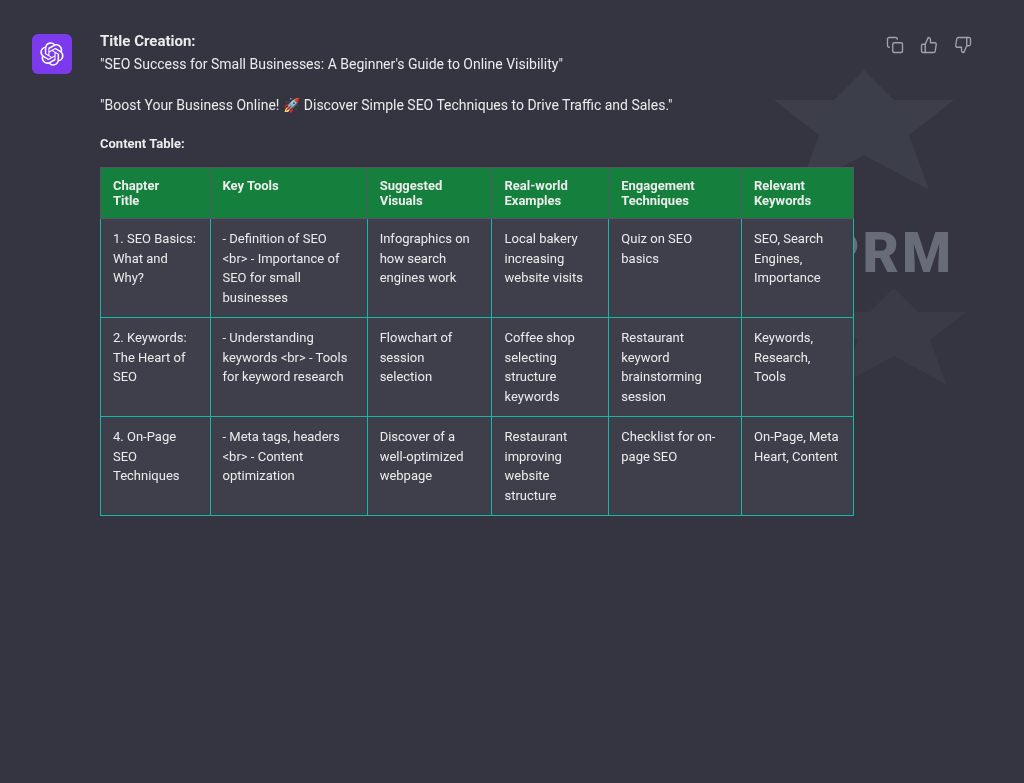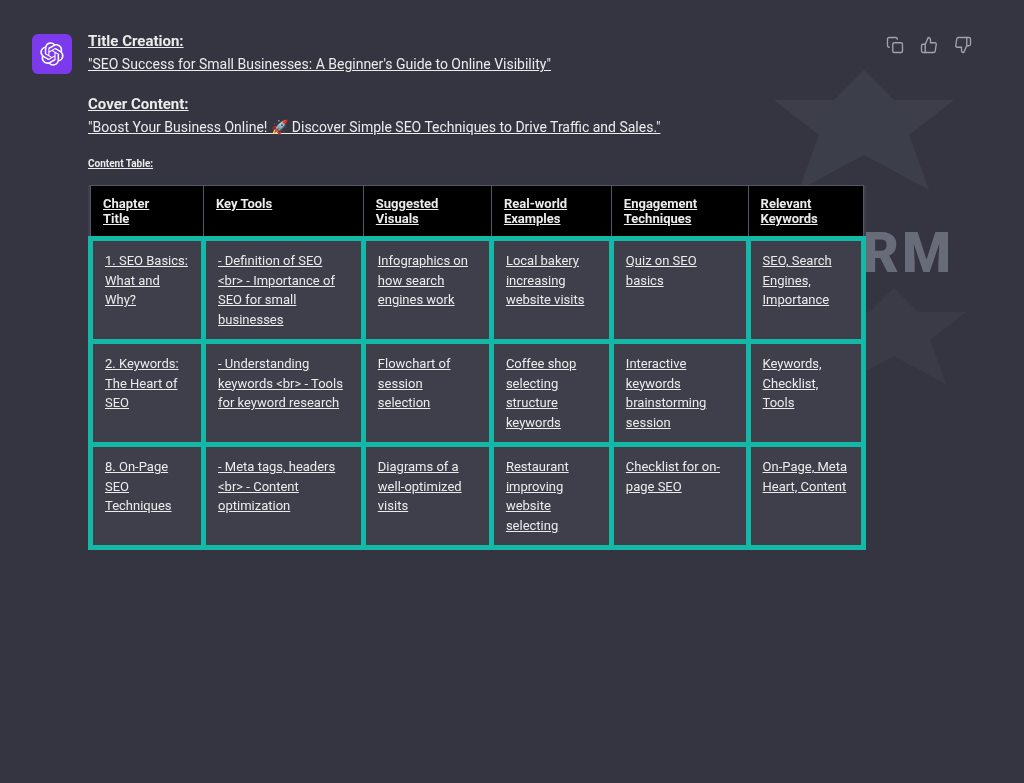--- a/index.html
+++ b/index.html
@@ -11,23 +11,22 @@
       width: 1024px;
       overflow: hidden;
     }
     .main-container {
       padding: 32px 48px 32px 32px;
       position: relative;
     }
     .header-row {
       display: flex;
       align-items: flex-start;
-      gap: 16px;
+      gap: 28px;
       margin-bottom: 24px;
-      text-decoration: underline;
     }
     .avatar {
       width: 40px;
       height: 40px;
       border-radius: 6px;
       background: #7c3aed;
       display: flex;
       align-items: center;
       justify-content: center;
       flex-shrink: 0;
@@ -64,44 +63,44 @@
       margin-bottom: 4px;
     }
     .section-text {
       font-size: 14px;
       color: #ececec;
       margin-bottom: 20px;
       line-height: 1.5;
     }
     .content-table-label {
       font-weight: 700;
-      font-size: 10px;
+      font-size: 13px;
       color: #ececec;
       margin-bottom: 16px;
     }
     table {
       border-collapse: collapse;
       width: 100%;
       font-size: 13px;
       color: #ececec;
       background: #3e3f4b;
       border: 1px solid #555668;
     }
     th {
-      background: #000000;
+      background: #15803d;
       padding: 10px 12px;
       text-align: left;
       font-weight: 700;
       border: 1px solid #555668;
       vertical-align: top;
       font-size: 13px;
     }
     td {
       padding: 10px 12px;
-      border: 5px solid #14b8a6;
+      border: 1px solid #14b8a6;
       vertical-align: top;
       line-height: 1.5;
       font-size: 13px;
     }
     .watermark-bg {
       position: absolute;
       right: 60px;
       top: 60px;
       pointer-events: none;
       user-select: none;
@@ -131,21 +130,20 @@
 
     <div class="header-row">
       <div class="avatar">
         <svg viewBox="0 0 41 41" fill="none" xmlns="http://www.w3.org/2000/svg">
           <path d="M37.532 16.87a9.963 9.963 0 0 0-.856-8.184 10.078 10.078 0 0 0-10.855-4.835A9.964 9.964 0 0 0 18.306.5a10.079 10.079 0 0 0-9.614 6.977 9.967 9.967 0 0 0-6.664 4.834 10.08 10.08 0 0 0 1.24 11.817 9.965 9.965 0 0 0 .856 8.185 10.079 10.079 0 0 0 10.855 4.835 9.965 9.965 0 0 0 7.516 3.35 10.078 10.078 0 0 0 9.617-6.981 9.967 9.967 0 0 0 6.663-4.834 10.079 10.079 0 0 0-1.243-11.813zM22.498 37.886a7.474 7.474 0 0 1-4.799-1.735c.061-.033.168-.091.237-.134l7.964-4.6a1.294 1.294 0 0 0 .655-1.134V19.054l3.366 1.944a.12.12 0 0 1 .066.092v9.299a7.505 7.505 0 0 1-7.49 7.496zM6.392 31.006a7.471 7.471 0 0 1-.894-5.023c.06.036.162.099.237.141l7.964 4.6a1.297 1.297 0 0 0 1.308 0l9.724-5.614v3.888a.12.12 0 0 1-.048.103l-8.051 4.649a7.504 7.504 0 0 1-10.24-2.744zM4.297 13.62A7.469 7.469 0 0 1 8.2 10.333c0 .068-.004.19-.004.274v9.201a1.294 1.294 0 0 0 .654 1.132l9.723 5.614-3.366 1.944a.12.12 0 0 1-.114.012L7.044 23.86a7.504 7.504 0 0 1-2.747-10.24zm27.658 6.437l-9.724-5.615 3.367-1.943a.121.121 0 0 1 .114-.012l8.048 4.648a7.498 7.498 0 0 1-1.158 13.528v-9.476a1.293 1.293 0 0 0-.647-1.13zm3.35-5.043c-.059-.037-.162-.099-.236-.141l-7.965-4.6a1.298 1.298 0 0 0-1.308 0l-9.723 5.614v-3.888a.12.12 0 0 1 .048-.103l8.05-4.645a7.497 7.497 0 0 1 11.135 7.763zm-21.063 6.929l-3.367-1.944a.12.12 0 0 1-.065-.092v-9.299a7.497 7.497 0 0 1 12.293-5.756 6.94 6.94 0 0 0-.236.134l-7.965 4.6a1.294 1.294 0 0 0-.654 1.132l-.006 11.225zm1.829-3.943l4.33-2.501 4.332 2.498v4.997l-4.331 2.5-4.331-2.5V18z" fill="white"></path>
         </svg>
       </div>
       <div class="content-area">
         <div class="section-label">Title Creation:</div>
         <div class="section-text">"SEO Success for Small Businesses: A Beginner's Guide to Online Visibility"</div>
-        <div class="section-label">Cover Content:</div>
         <div class="section-text">"Boost Your Business Online! 🚀 Discover Simple SEO Techniques to Drive Traffic and Sales."</div>
         <div style="margin-bottom: 8px;"></div>
         <div class="content-table-label">Content Table:</div>
 
         <table>
           <thead>
             <tr>
               <th>Chapter<br>Title</th>
               <th>Key Tools</th>
               <th>Suggested<br>Visuals</th>
@@ -161,28 +159,28 @@
               <td>Infographics on how search engines work</td>
               <td>Local bakery increasing website visits</td>
               <td>Quiz on SEO basics</td>
               <td>SEO, Search Engines, Importance</td>
             </tr>
             <tr>
               <td>2. Keywords: The Heart of SEO</td>
               <td>- Understanding keywords &lt;br&gt; - Tools for keyword research</td>
               <td>Flowchart of session selection</td>
               <td>Coffee shop selecting structure keywords</td>
-              <td>Interactive keywords brainstorming session</td>
-              <td>Keywords, Checklist, Tools</td>
-            </tr>
-            <tr>
-              <td>8. On-Page SEO Techniques</td>
+              <td>Restaurant keyword brainstorming session</td>
+              <td>Keywords, Research, Tools</td>
+            </tr>
+            <tr>
+              <td>4. On-Page SEO Techniques</td>
               <td>- Meta tags, headers &lt;br&gt; - Content optimization</td>
-              <td>Diagrams of a well-optimized visits</td>
-              <td>Restaurant improving website selecting</td>
+              <td>Discover of a well-optimized webpage</td>
+              <td>Restaurant improving website structure</td>
               <td>Checklist for on-page SEO</td>
               <td>On-Page, Meta Heart, Content</td>
             </tr>
           </tbody>
         </table>
       </div>
 
       <div class="action-icons">
         <button class="action-icon-btn" title="Copy">
           <svg width="18" height="18" viewBox="0 0 24 24" fill="none" stroke="currentColor" stroke-width="1.8">

